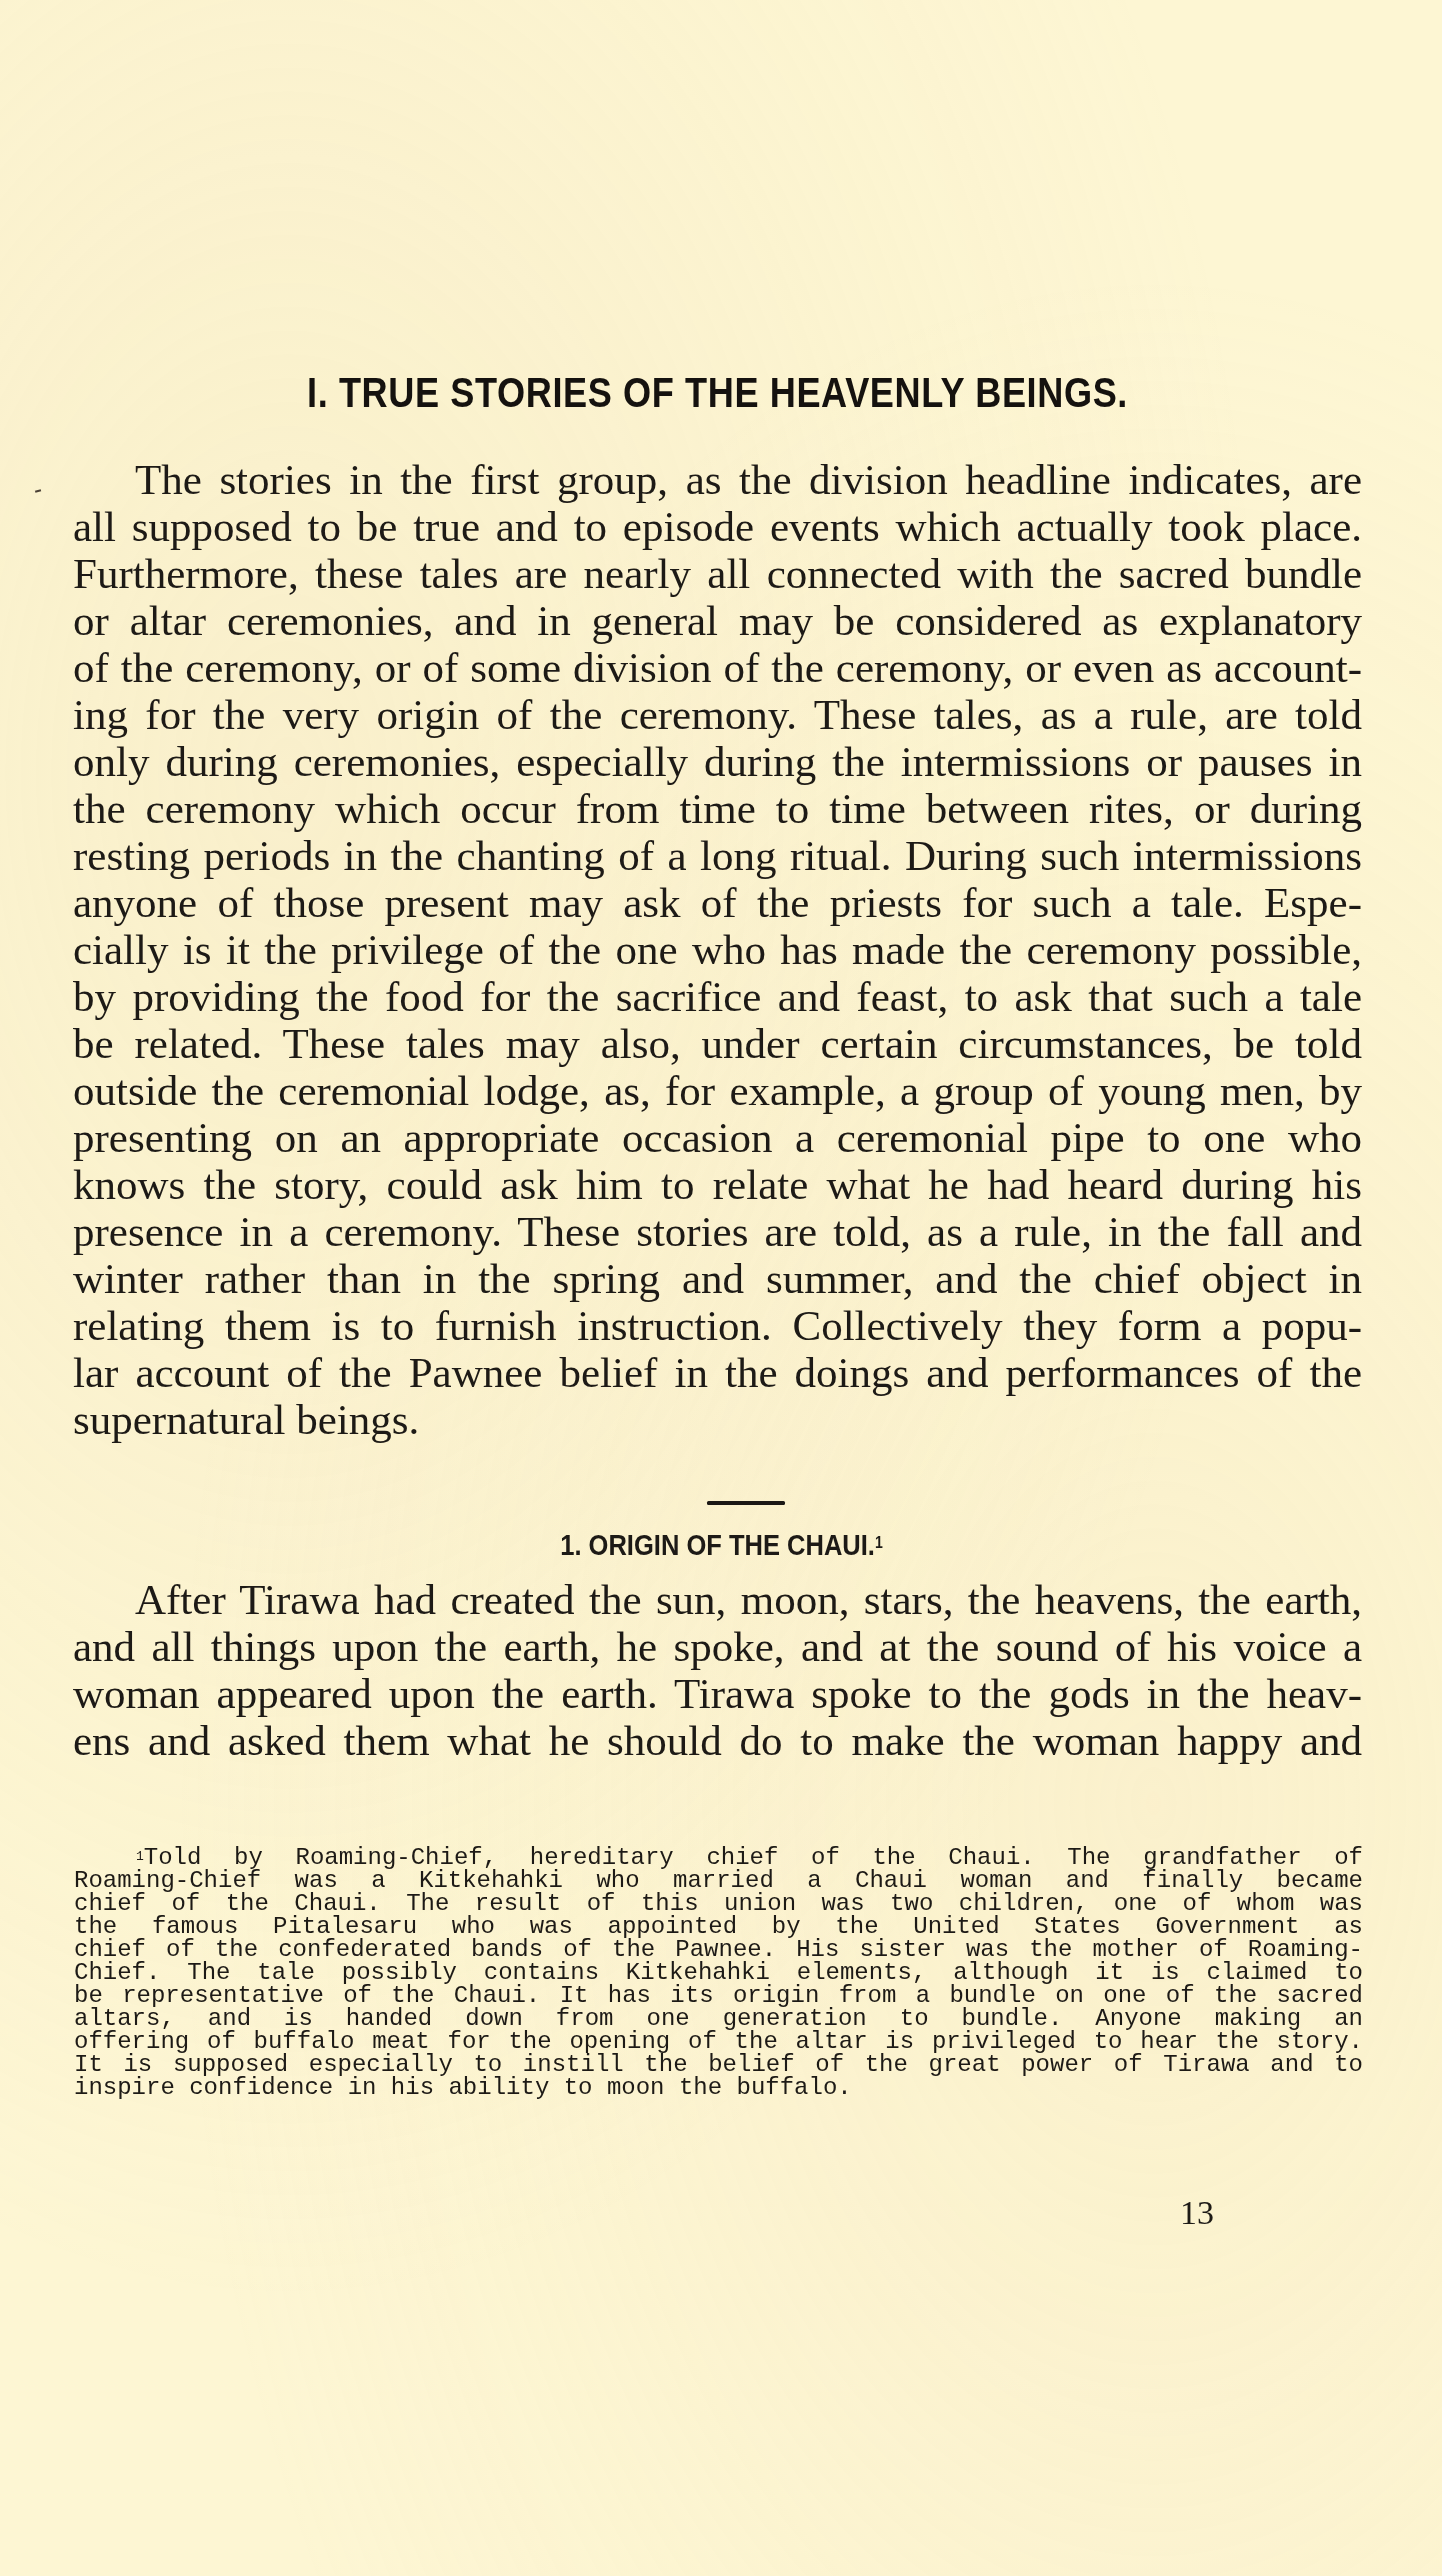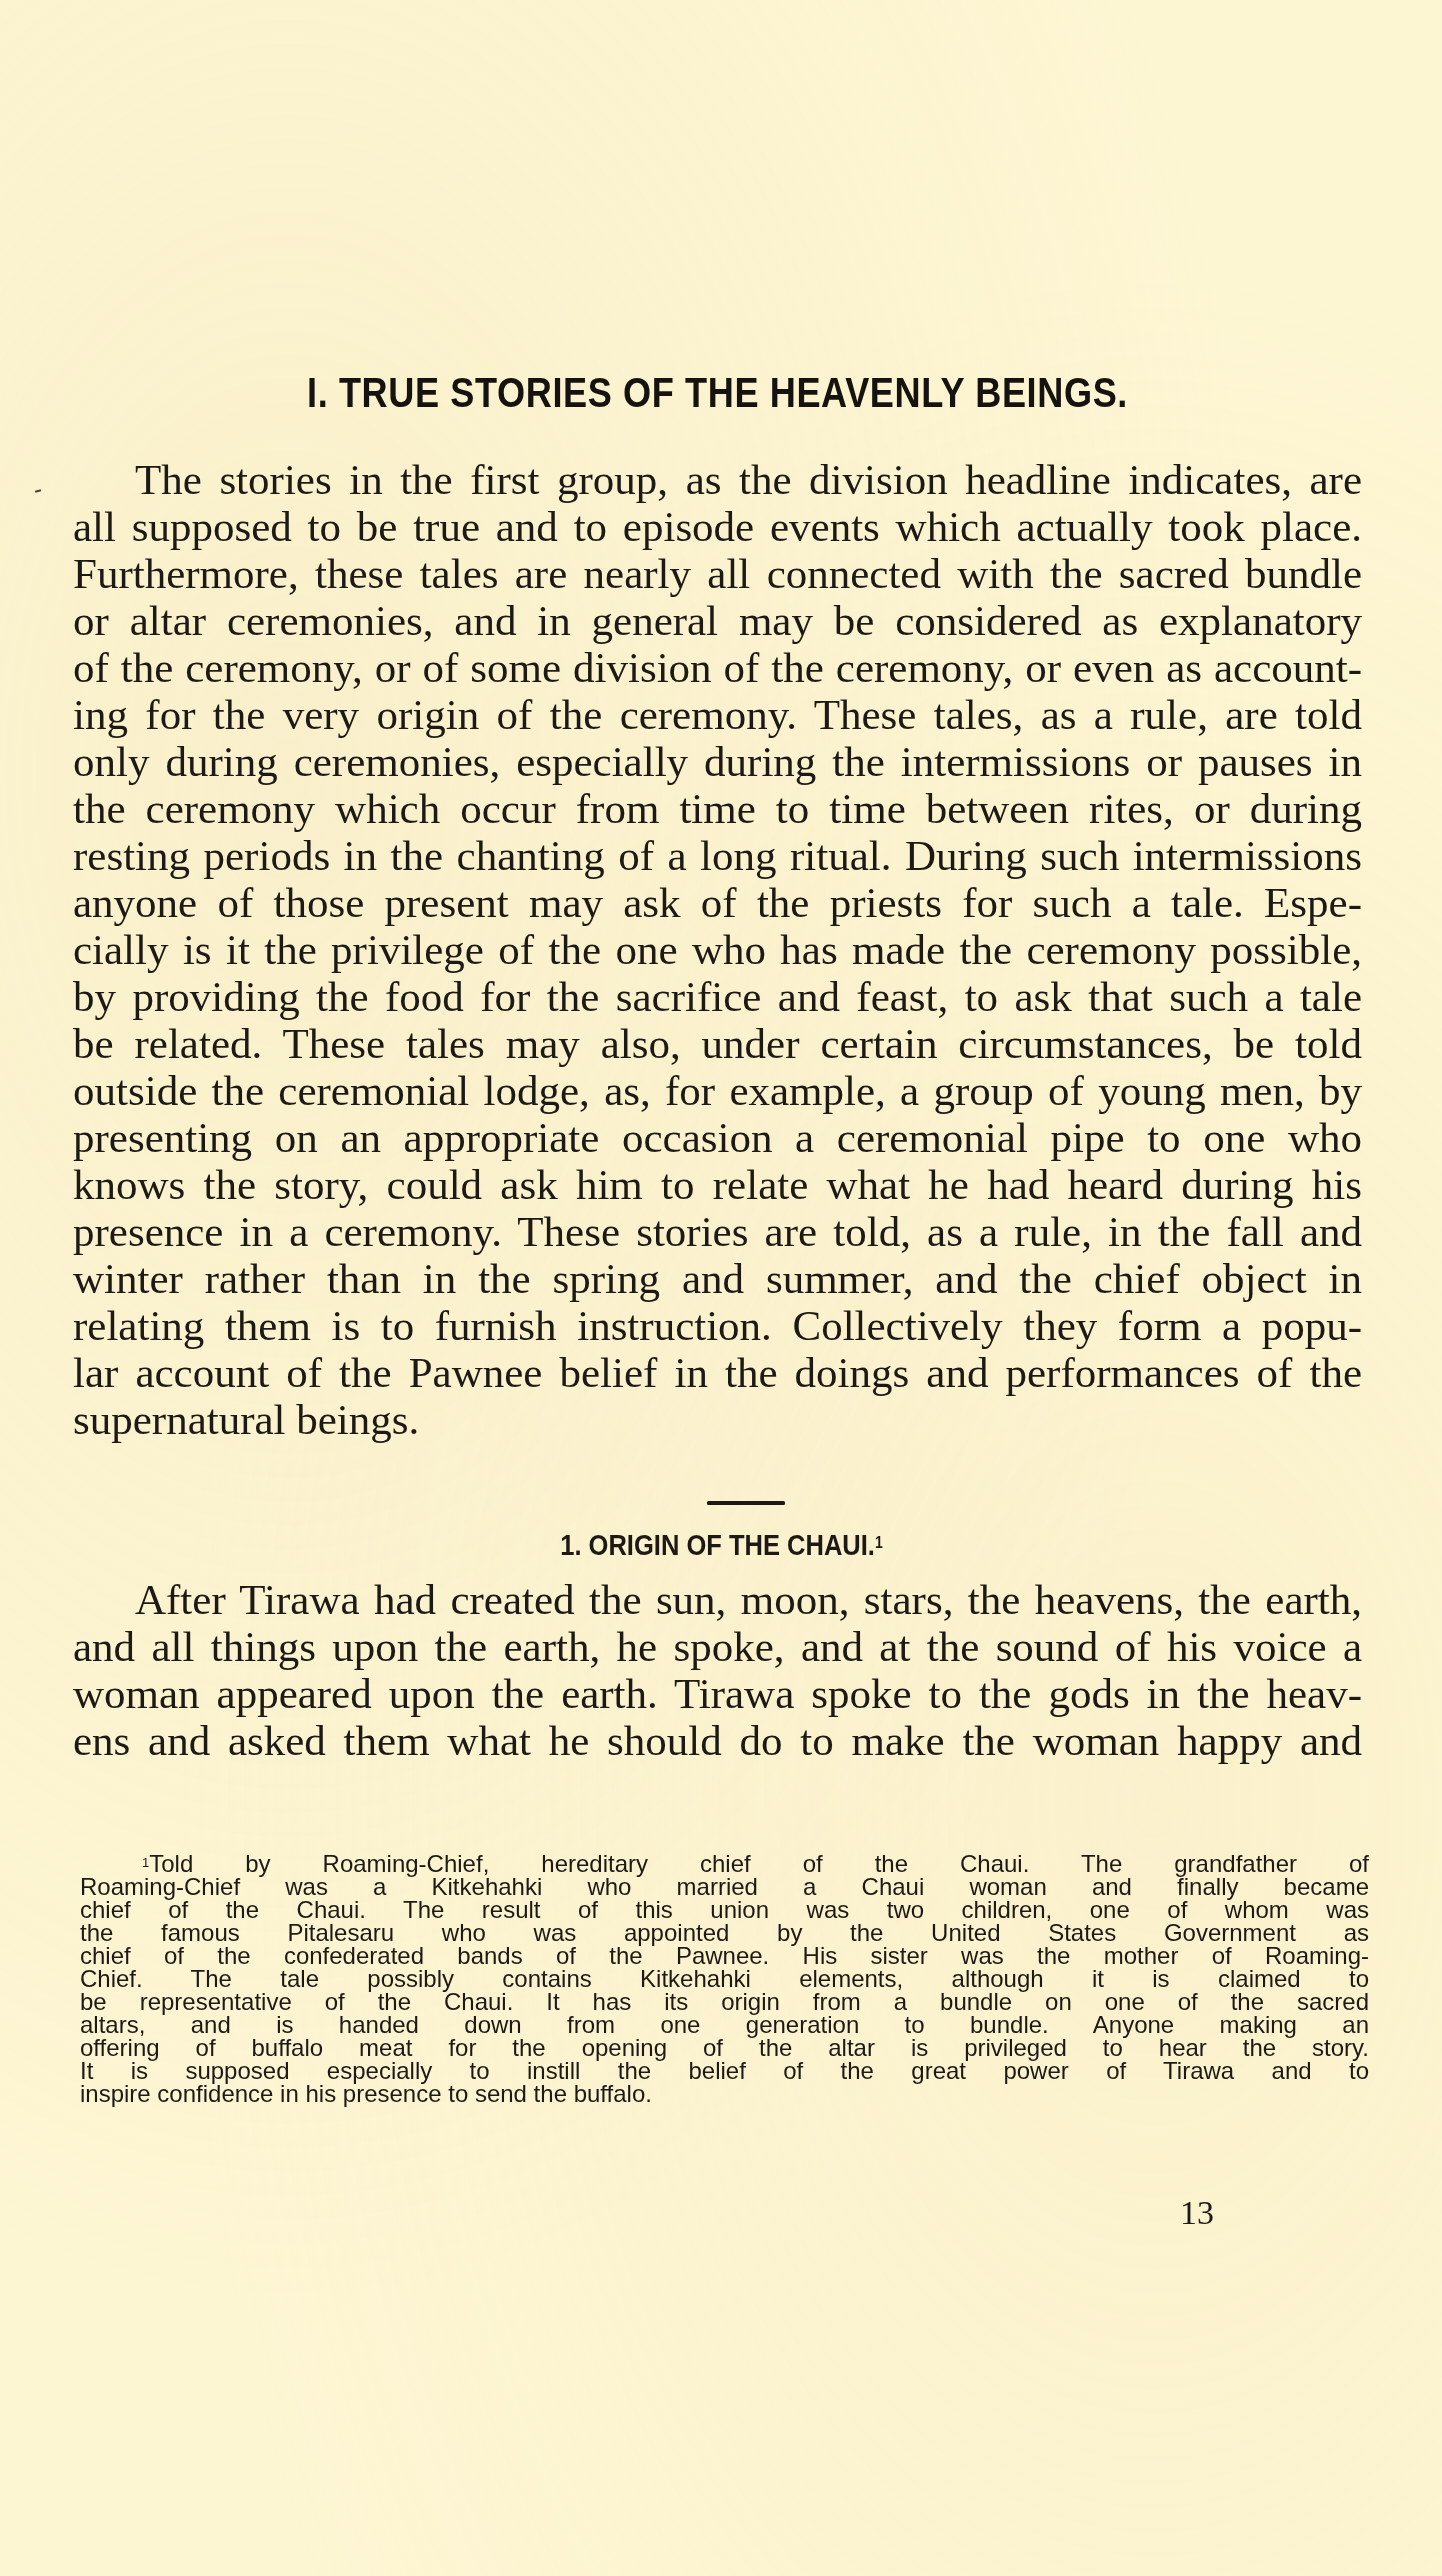--- a/index.html
+++ b/index.html
@@ -98,24 +98,24 @@
       top: 1531px;
       left: 4px;
       width: 1289px;
       height: 36px;
     }
     .footnote {
       position: absolute;
       top: 1845px;
       left: 0;
       width: 1289px;
-      font-family: Liberation Sans, sans-serif;
+      font-family: Liberation Mono, monospace;
       font-size: 24px;
       line-height: 23px;
-      margin: 7px;
+      margin: 1px;
     }
     .footnote .line {
       display: block;
       text-align: justify;
       text-align-last: justify;
       white-space: nowrap;
       height: 23px;
     }
     .footnote .line.last {
       text-align-last: left;
@@ -197,19 +197,19 @@
     <span class="line indent"><sup>1</sup><span>Told by Roaming-Chief, hereditary chief of the Chaui.  The grandfather of</span></span>
     <span class="line">Roaming-Chief was a Kitkehahki who married a Chaui woman and finally became</span>
     <span class="line">chief of the Chaui.  The result of this union was two children, one of whom was</span>
     <span class="line">the famous Pitalesaru who was appointed by the United States Government as</span>
     <span class="line">chief of the confederated bands of the Pawnee.  His sister was the mother of Roaming-</span>
     <span class="line">Chief.  The tale possibly contains Kitkehahki elements, although it is claimed to</span>
     <span class="line">be representative of the Chaui.  It has its origin from a bundle on one of the sacred</span>
     <span class="line">altars, and is handed down from one generation to bundle.  Anyone making an</span>
     <span class="line">offering of buffalo meat for the opening of the altar is privileged to hear the story.</span>
     <span class="line">It is supposed especially to instill the belief of the great power of Tirawa and to</span>
-    <span class="line last">inspire confidence in his presence to send the buffalo.</span>
+    <span class="line last">inspire confidence in his ability to moon the buffalo.</span>
   </div>
 
 </div>
 
 <div class="page-number">13</div>
 
 
 </body></html>

